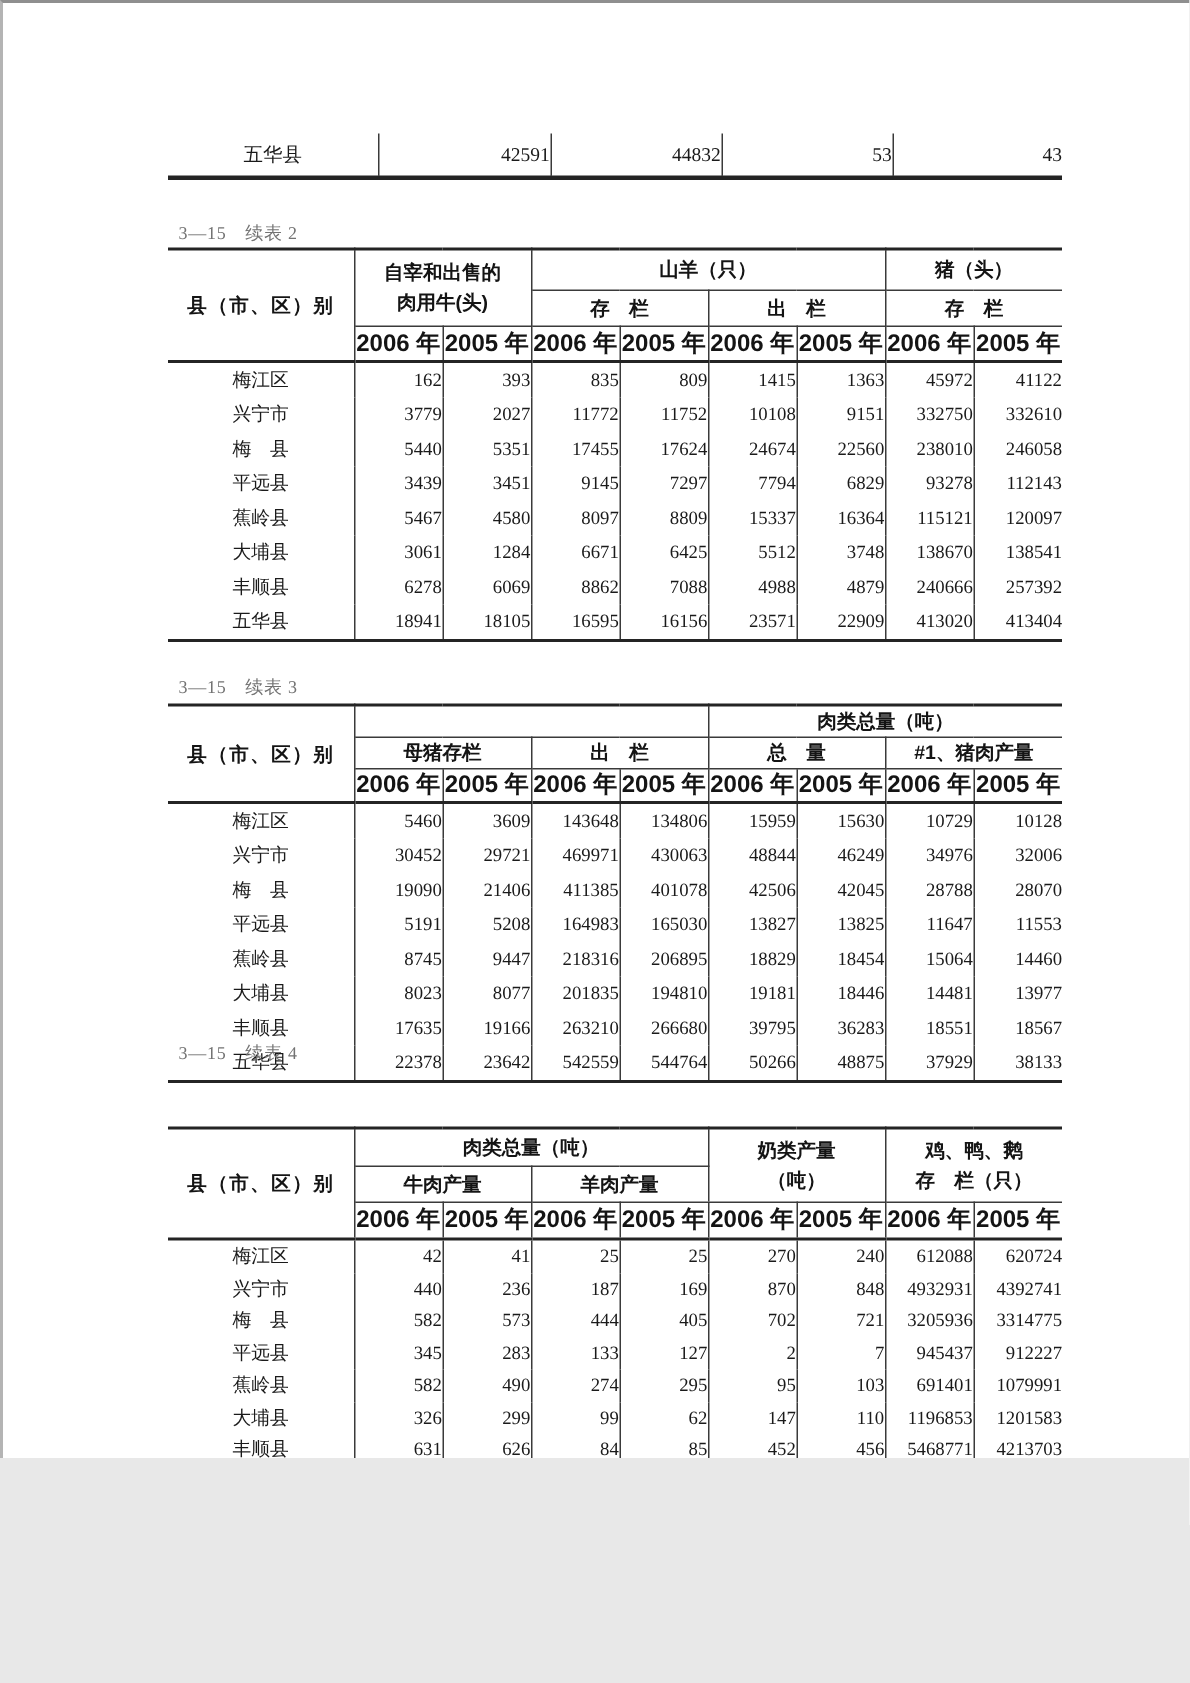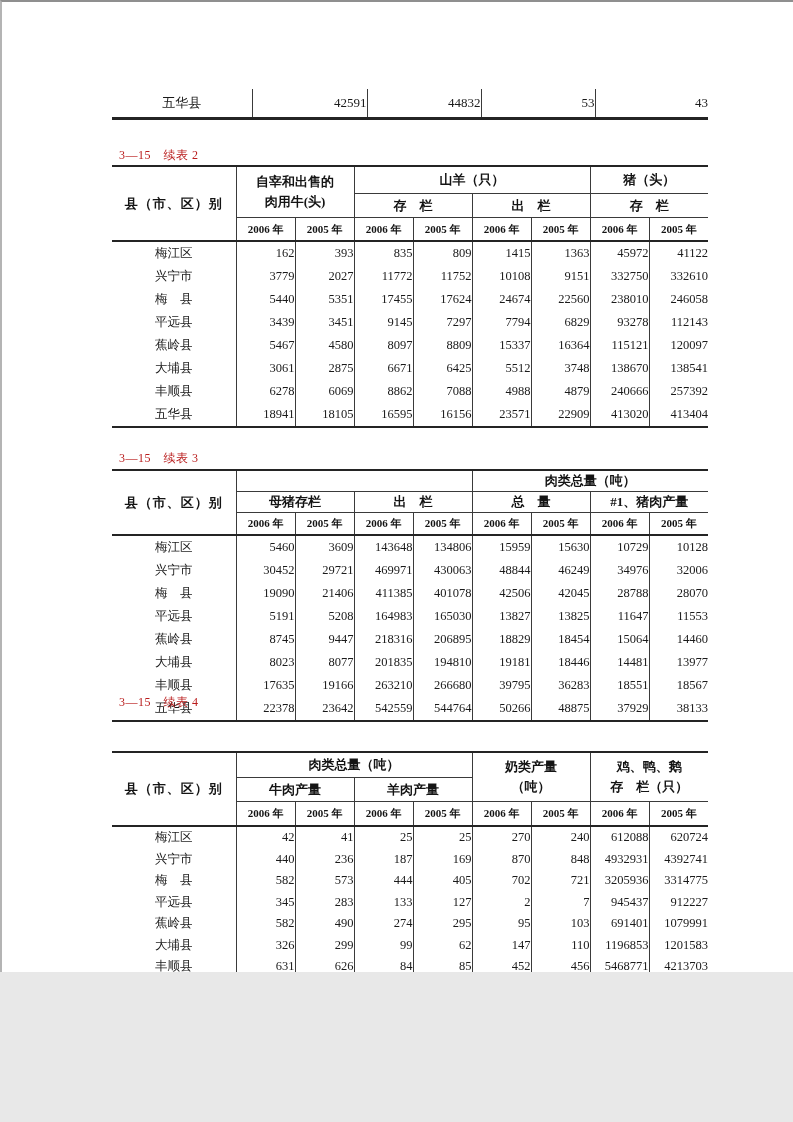--- a/index.html
+++ b/index.html
@@ -23,43 +23,43 @@
   }
   table.toptable td{
     height:28px;font-size:13px;vertical-align:middle;
     font-family:"Liberation Serif", serif;color:#1a1a1a;
     padding:0;overflow:hidden;white-space:nowrap;
   }
 
   
   .tbl-title{
     position:absolute;left:117px;
-    font-size:12px;color:#b91c1c;letter-spacing:0.5px;
+    font-size:12px;color:#737373;letter-spacing:0.5px;
     font-family:"Liberation Serif", serif;white-space:nowrap;
   }
   .title2{top:145px}.title3{top:448px}.title4{top:692px}
 
   table.dt{
     position:absolute;left:110px;width:596px;
     border-collapse:collapse;table-layout:fixed;
     border-top:2px solid #242424;
     border-bottom:2px solid #242424;
   }
   table.t2{top:163px}
   table.t3{top:467px}
   table.t4{top:749px}
 
   table.dt th{
-    font-family:Liberation Serif, serif;
+    font-family:Liberation Sans, sans-serif;
     font-weight:bold;color:#141414;
     text-align:center;vertical-align:middle;
     padding:0;overflow:hidden;white-space:nowrap;
   }
   .grp{font-size:13px;}
-  .yr{font-size:11px;margin-left:32px;}
+  .yr{font-size:16px;margin-left:32px;}
   .county-h{font-size:13px;letter-spacing:1px;margin-top:14px;}
 
   
   .t2 tr.r1 th{height:26px}.t2 tr.r2 th{height:23px}.t2 tr.r3 th{height:22px}
   .t3 tr.r1 th{height:20px}.t3 tr.r2 th{height:20px}.t3 tr.r3 th{height:21px}
   .t4 tr.r1 th{height:24px}.t4 tr.r2 th{height:23px}.t4 tr.r3 th{height:23px}
 
   .two-line div{line-height:20px;}
 
   
@@ -199,21 +199,21 @@
           <td class="num bd-r">8809</td>
           <td class="num bd-r">15337</td>
           <td class="num bd-r">16364</td>
           <td class="num bd-r">115121</td>
           <td class="num">120097</td>
         </tr>
 
         <tr>
           <td class="county bd-r">大埔县</td>
           <td class="num bd-r">3061</td>
-          <td class="num bd-r">2875</td>
+          <td class="num bd-r">1284</td>
           <td class="num bd-r">6671</td>
           <td class="num bd-r">6425</td>
           <td class="num bd-r">5512</td>
           <td class="num bd-r">3748</td>
           <td class="num bd-r">138670</td>
           <td class="num">138541</td>
         </tr>
 
         <tr>
           <td class="county bd-r">丰顺县</td>

